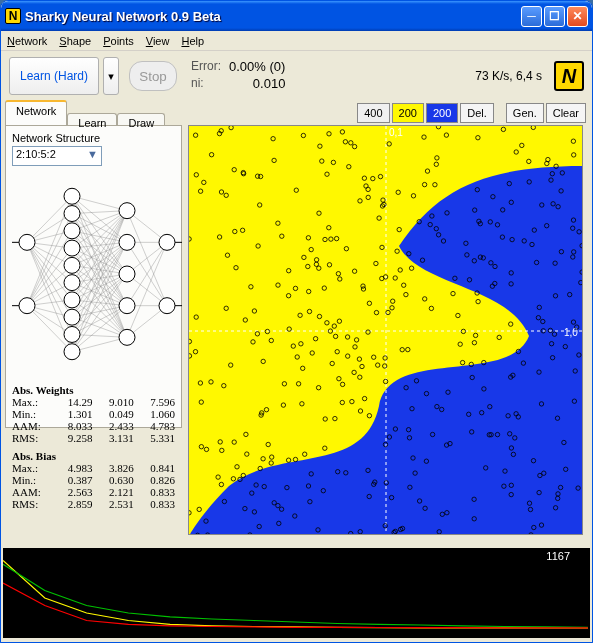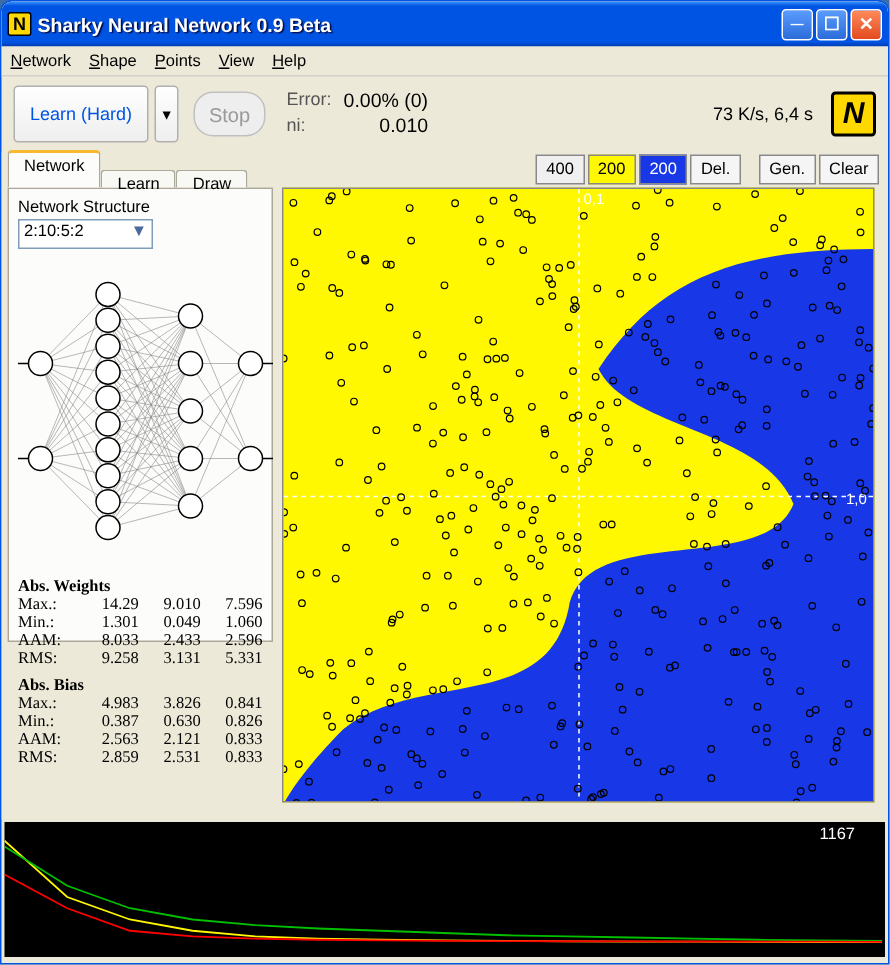--- a/index.html
+++ b/index.html
@@ -222,21 +222,21 @@
           <div class="wrow">
               <span class="wlbl">Min.:</span>
               <span class="wcol">1.301</span>
               <span class="wcol">0.049</span>
               <span class="wcol">1.060</span>
             </div>
           <div class="wrow">
               <span class="wlbl">AAM:</span>
               <span class="wcol">8.033</span>
               <span class="wcol">2.433</span>
-              <span class="wcol">2.596</span>
+              <span class="wcol">4.783</span>
             </div>
           <div class="wrow">
               <span class="wlbl">RMS:</span>
               <span class="wcol">9.258</span>
               <span class="wcol">3.131</span>
               <span class="wcol">5.331</span>
             </div>
           <div class="hdr" style="margin-top:6px">Abs. Bias</div>
           <div class="wrow">
               <span class="wlbl">Max.:</span>

